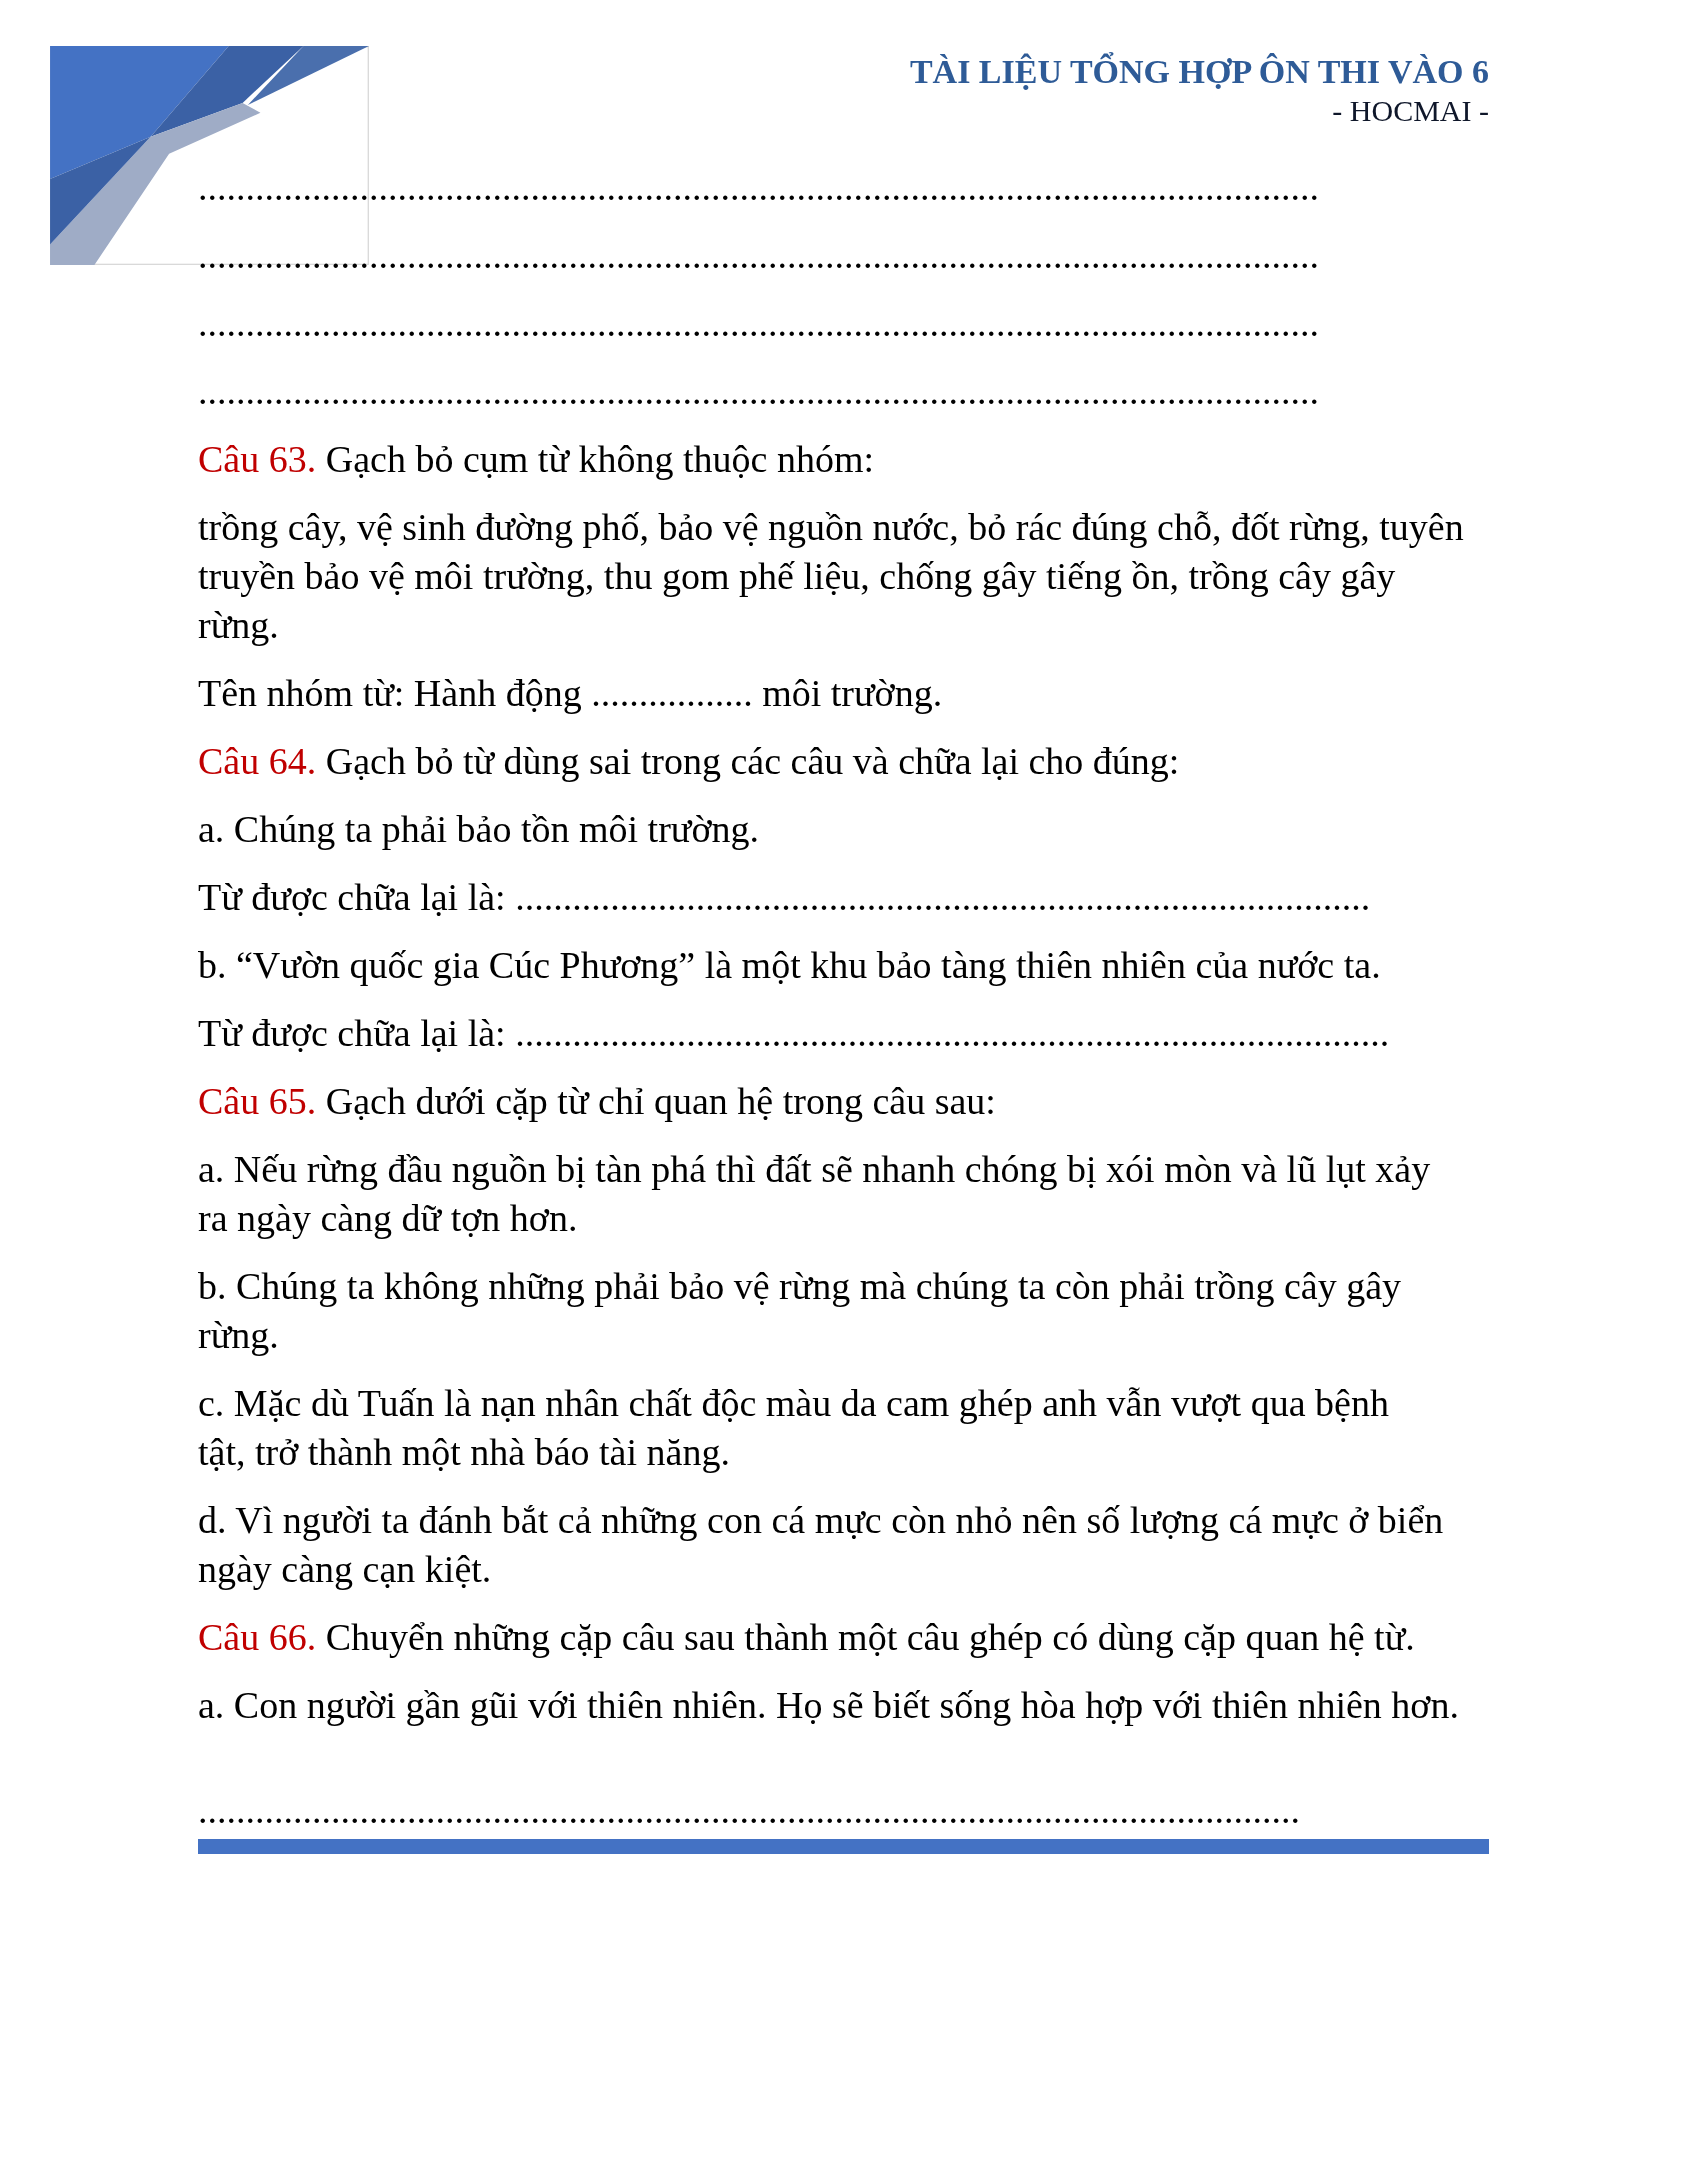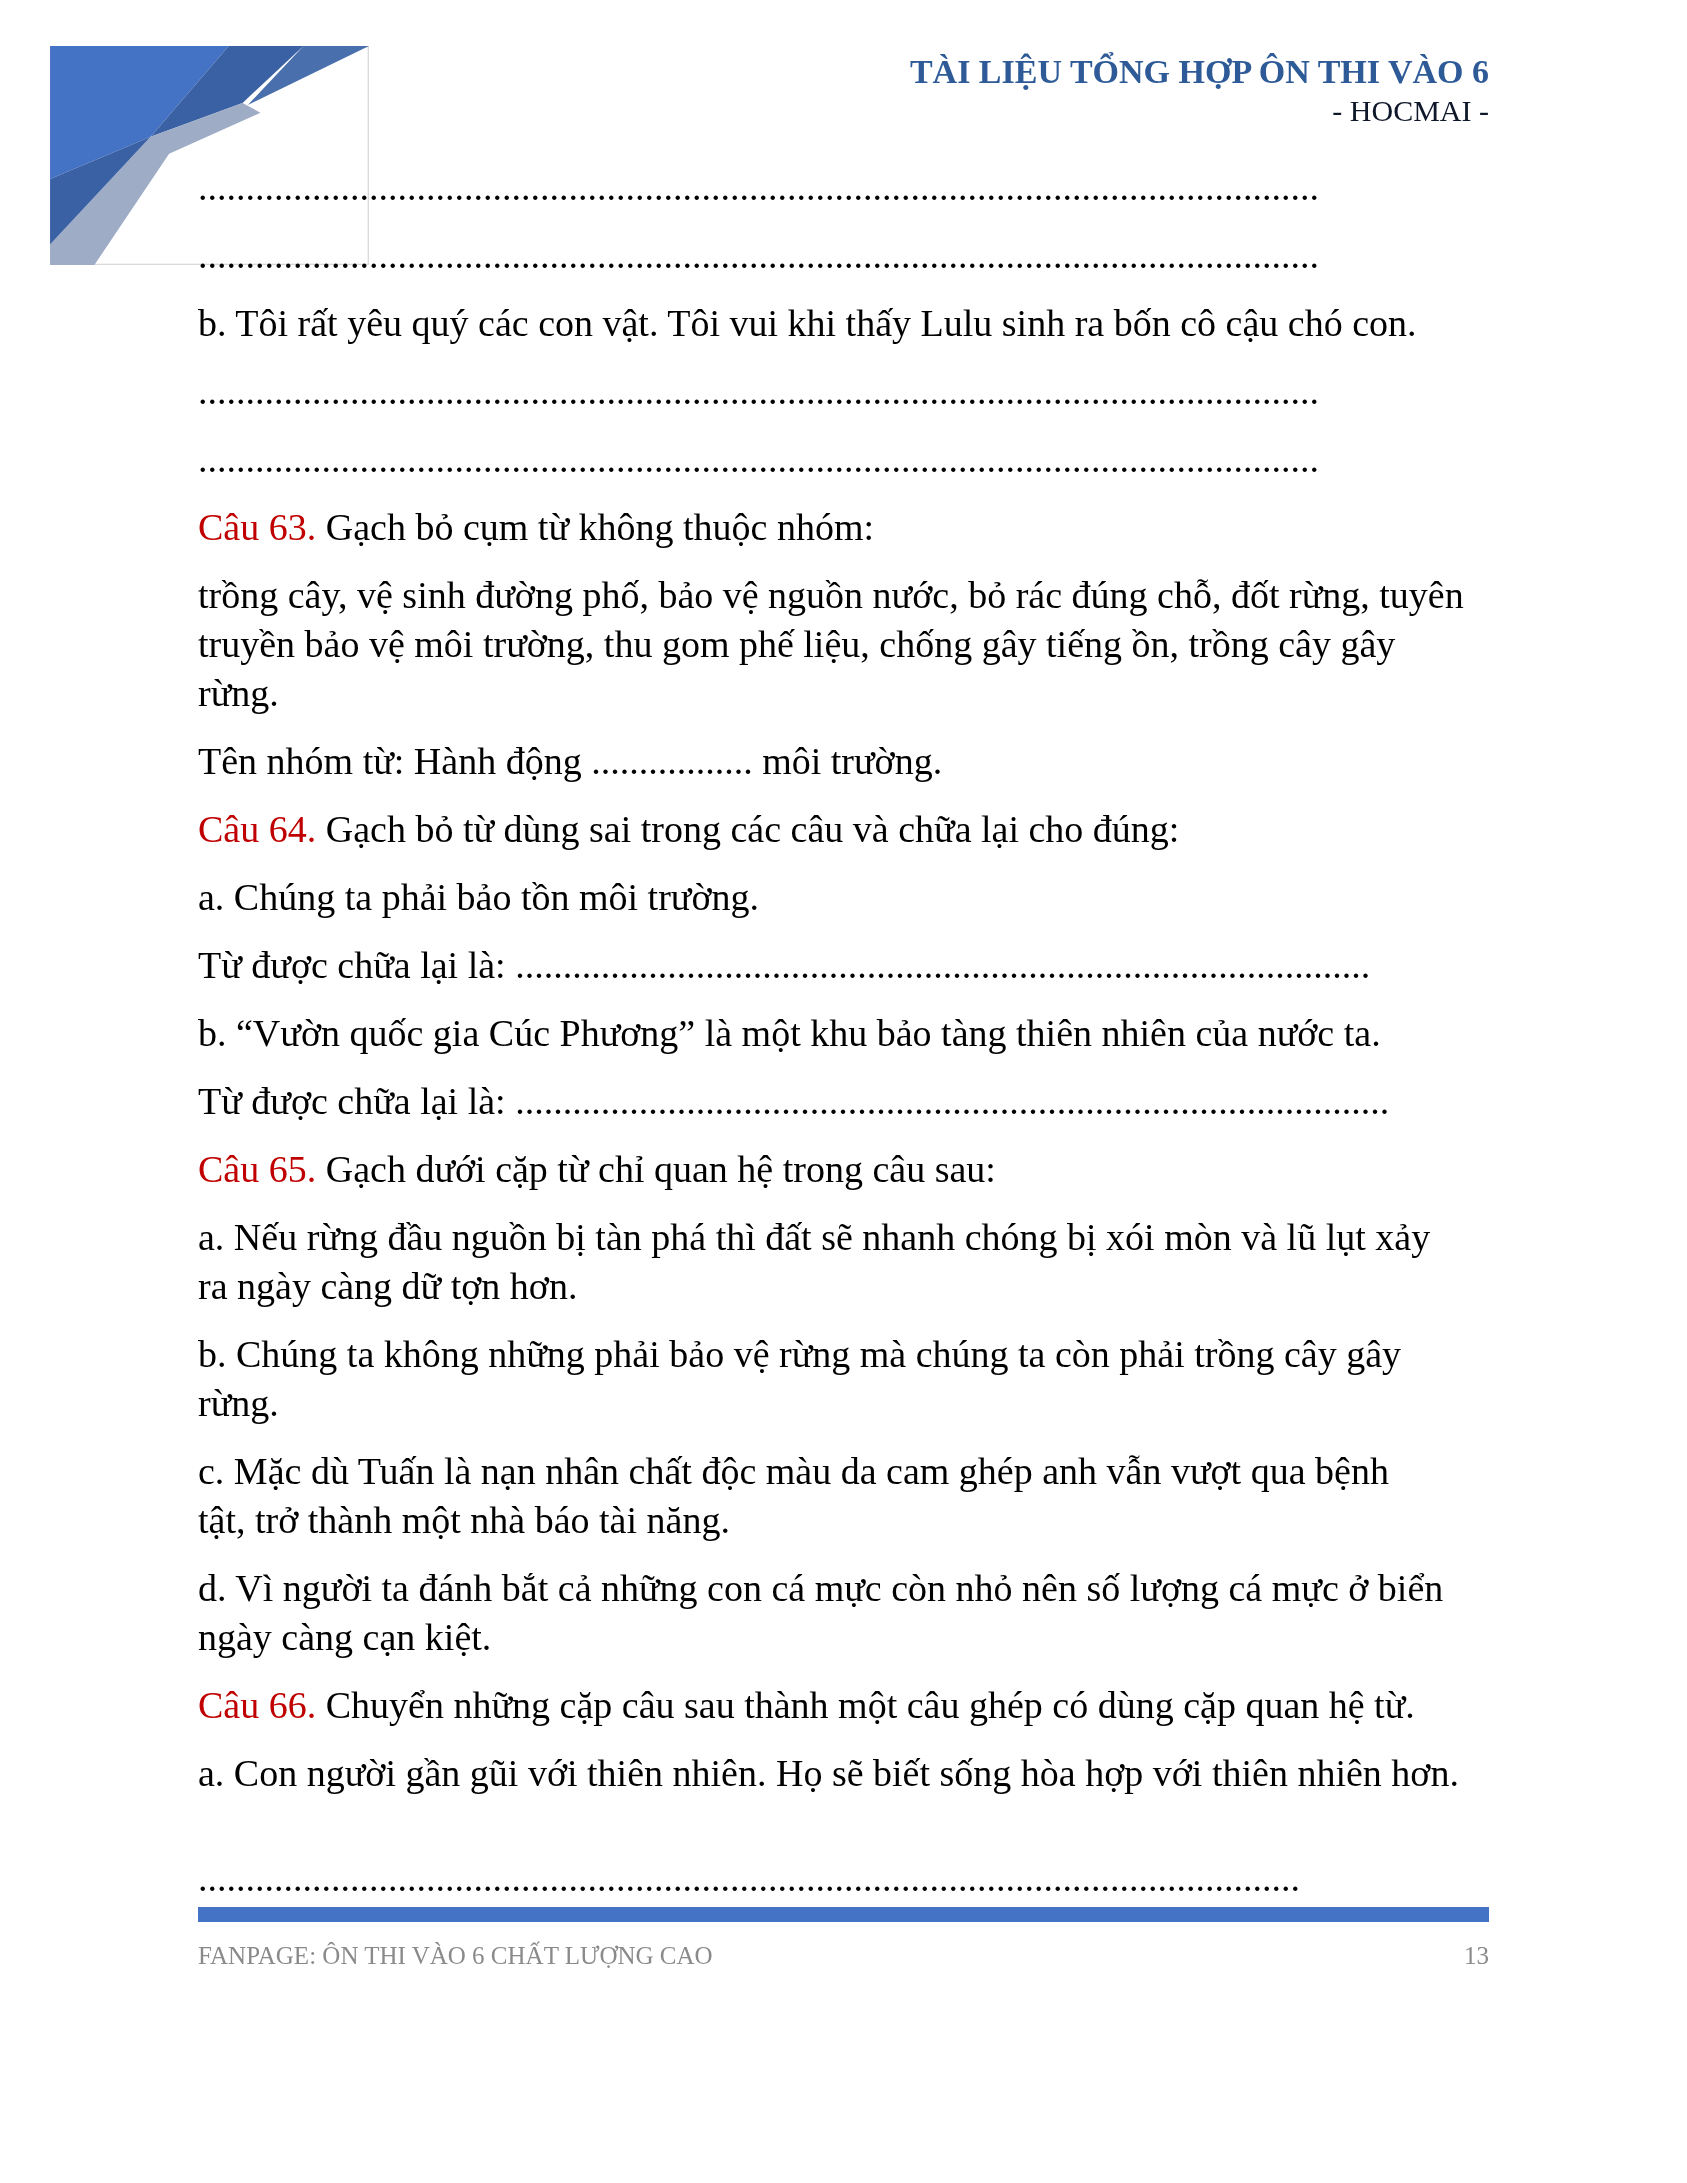--- a/index.html
+++ b/index.html
@@ -34,21 +34,20 @@
 
 <div class="content">
 
   <div class="hdr">
     <div class="title">TÀI LIỆU TỔNG HỢP ÔN THI VÀO 6</div>
     <div class="sub">- HOCMAI -</div>
   </div>
 
   <p class="para first">......................................................................................................................</p>
   <p class="para">......................................................................................................................</p>
-  <p class="para">b. Tôi rất yêu quý các con vật. Tôi vui khi thấy Lulu sinh ra bốn cô cậu chó con.</p>
   <p class="para">......................................................................................................................</p>
   <p class="para">......................................................................................................................</p>
 
   <p class="para"><span class="q">Câu 63.</span><span> Gạch bỏ cụm từ không thuộc nhóm:</span></p>
   <p class="para">trồng cây, vệ sinh đường phố, bảo vệ nguồn nước, bỏ rác đúng chỗ, đốt rừng, tuyên
 truyền bảo vệ môi trường, thu gom phế liệu, chống gây tiếng ồn, trồng cây gây
 rừng.</p>
   <p class="para">Tên nhóm từ: Hành động ................. môi trường.</p>
 
   <p class="para"><span class="q">Câu 64.</span><span> Gạch bỏ từ dùng sai trong các câu và chữa lại cho đúng:</span></p>
@@ -67,19 +66,15 @@
   <p class="para">d. Vì người ta đánh bắt cả những con cá mực còn nhỏ nên số lượng cá mực ở biển
 ngày càng cạn kiệt.</p>
 
   <p class="para"><span class="q">Câu 66.</span><span> Chuyển những cặp câu sau thành một câu ghép có dùng cặp quan hệ từ.</span></p>
   <p class="para">a. Con người gần gũi với thiên nhiên. Họ sẽ biết sống hòa hợp với thiên nhiên hơn.</p>
 
   <p class="para lastdots">....................................................................................................................</p>
 
   <div class="bar"></div>
 
-  <div class="footer">
-    <span>FANPAGE: ÔN THI VÀO 6 CHẤT LƯỢNG CAO</span>
-    <span>13</span>
-  </div>
 
 </div>
 
 
 </body></html>

